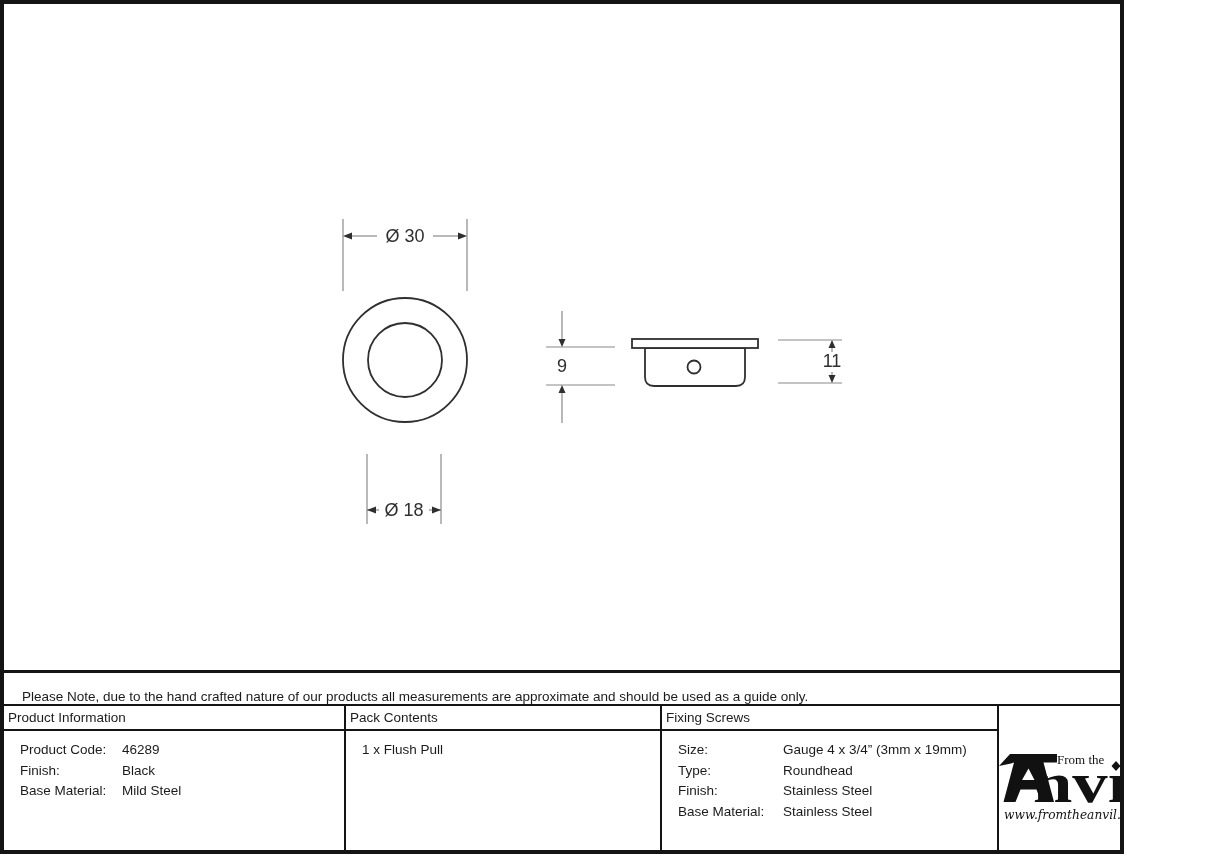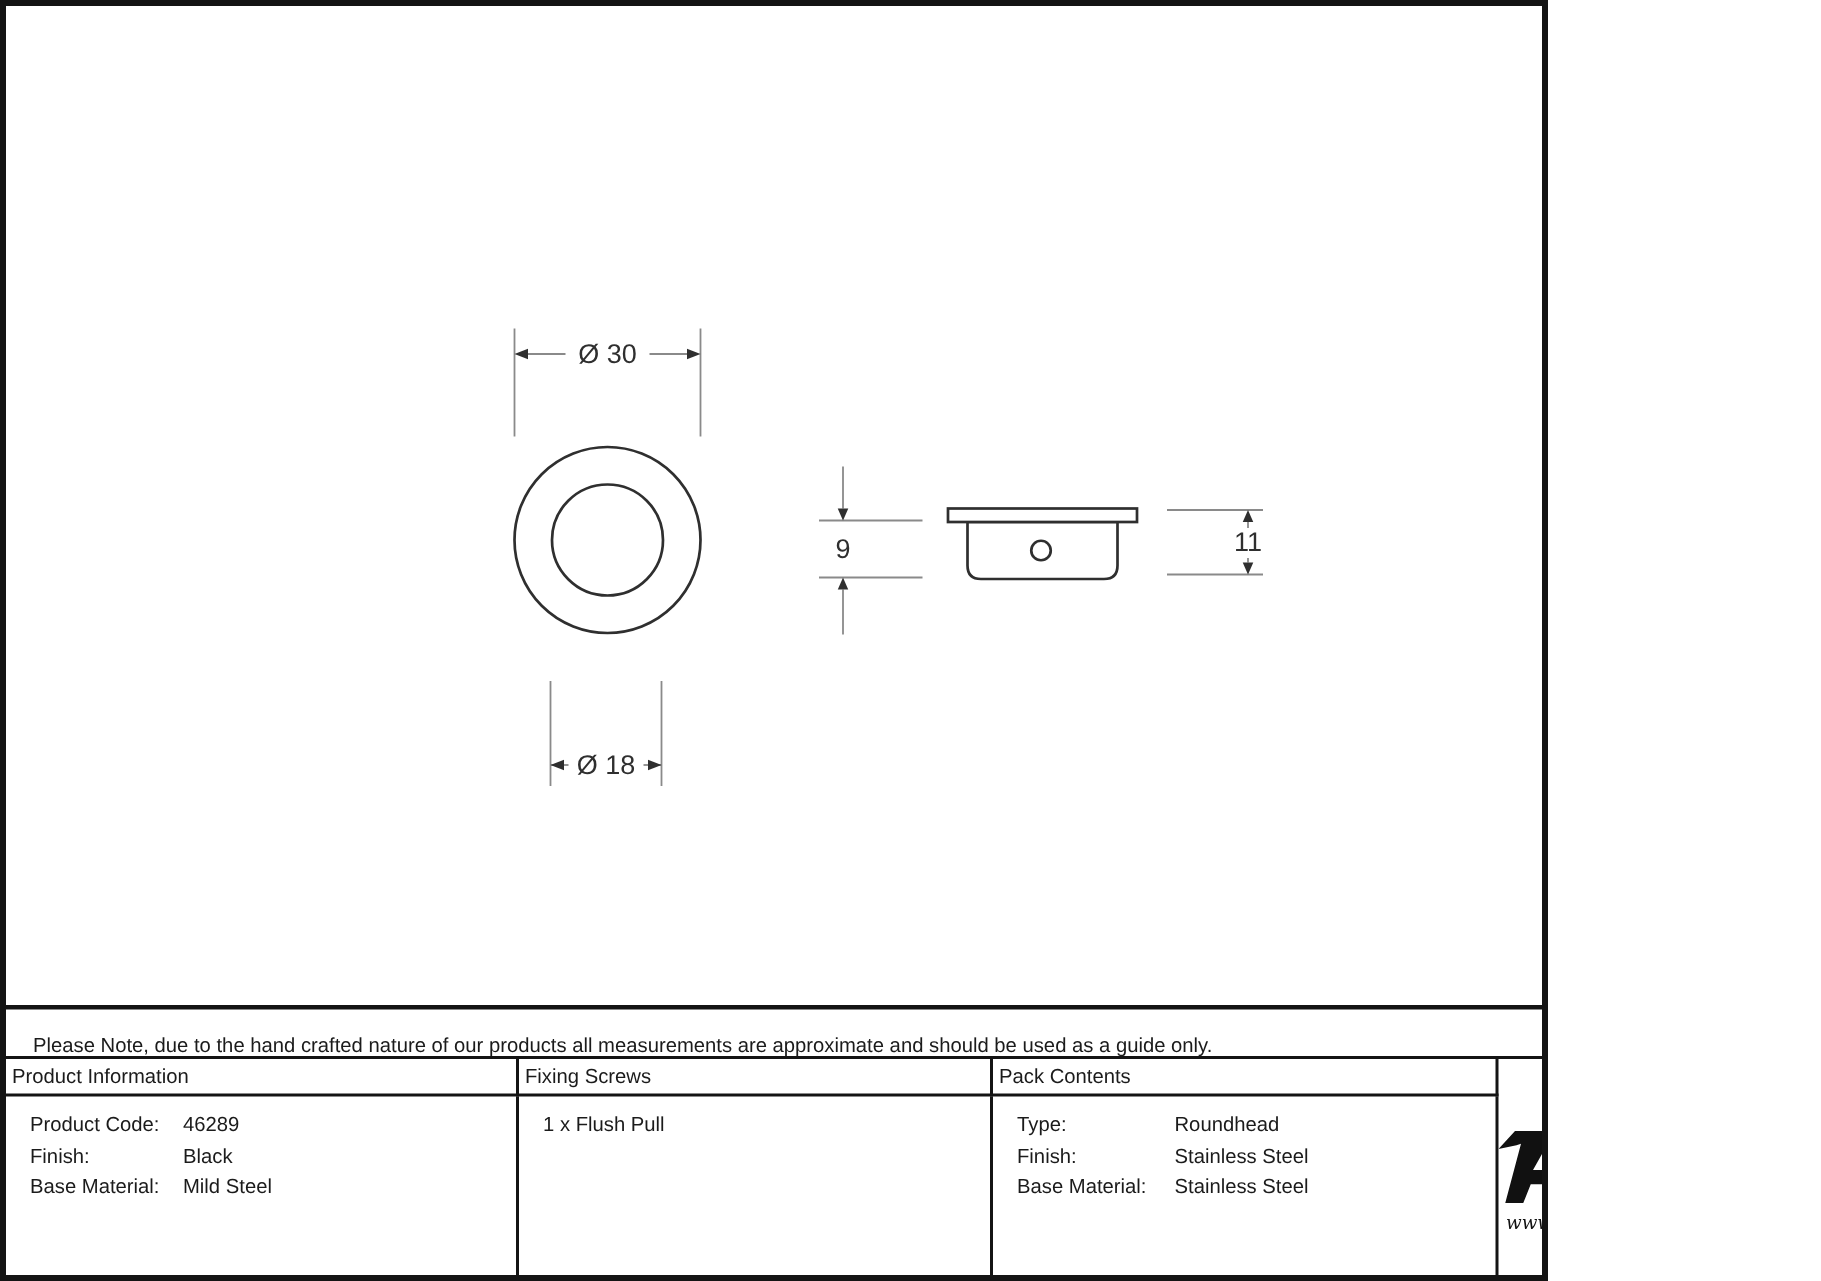--- a/index.html
+++ b/index.html
@@ -1,18 +1,18 @@
 <!DOCTYPE html>
 <html><head>
 <meta charset="utf-8">
 <style>
   html,body{margin:0;padding:0;background:#ffffff;}
   .sheet{
     position:relative;
-    width:1032px;height:854px;
+    width:1124px;height:854px;
     box-sizing:border-box;
     border:4px solid #141414;
     background:#ffffff;
     font-family:"Liberation Sans", sans-serif;
     color:#1b1b1b;
     overflow:hidden;
   }
   
   .drawing{
     position:absolute;left:0;top:0;
@@ -126,24 +126,24 @@
   <div class="notice-row">
     <span>Please Note, due to the hand crafted nature of our products all measurements are approximate and should be used as a guide only.</span>
   </div>
 
   <div class="info-table">
 
     <div class="cell hcell">
       <span>Product Information</span>
     </div>
     <div class="cell hcell">
-      <span>Fixing Screws</span>
+      <span>Pack Contents</span>
     </div>
     <div class="cell hcell">
-      <span>Pack Contents</span>
+      <span>Fixing Screws</span>
     </div>
 
     <div class="cell logo-cell">
       <svg class="logo-svg" viewBox="0 0 160 80" width="160" height="80" xmlns="http://www.w3.org/2000/svg">
         <path fill="#111" fill-rule="evenodd" d="M0,24 L11,12 L58,12 L58,20.5 L44.5,20.5 L55,60 L42,60 L37.5,47.5 L21.5,47.5 L16.5,60 L4.5,60 L15,20.5 L12,21.5 Z
                  M29.5,26.5 L35.5,38 L23,38 Z"></path>
         <text class="logo-tag" x="58" y="22" font-size="13">From the</text>
         <text class="logo-brand" x="34" y="60" font-size="56" textLength="114" lengthAdjust="spacingAndGlyphs">nvıl</text>
         <polygon fill="#111" points="117,19 121.5,24 117,29 112.5,24"></polygon>
         <text class="logo-tag" x="148" y="17" font-size="10">®</text>
@@ -165,20 +165,24 @@
         <span class="v">Mild Steel</span>
       </div>
     </div>
 
     <div class="cell ccell c2">
       <div class="pack-item">1 x Flush Pull</div>
     </div>
 
     <div class="cell ccell c3">
       <div class="kv">
+        <span class="k">Size:</span>
+        <span class="v">Gauge 4 x 3/4” (3mm x 19mm)</span>
+      </div>
+      <div class="kv">
         <span class="k">Type:</span>
         <span class="v">Roundhead</span>
       </div>
       <div class="kv">
         <span class="k">Finish:</span>
         <span class="v">Stainless Steel</span>
       </div>
       <div class="kv">
         <span class="k">Base Material:</span>
         <span class="v">Stainless Steel</span>

